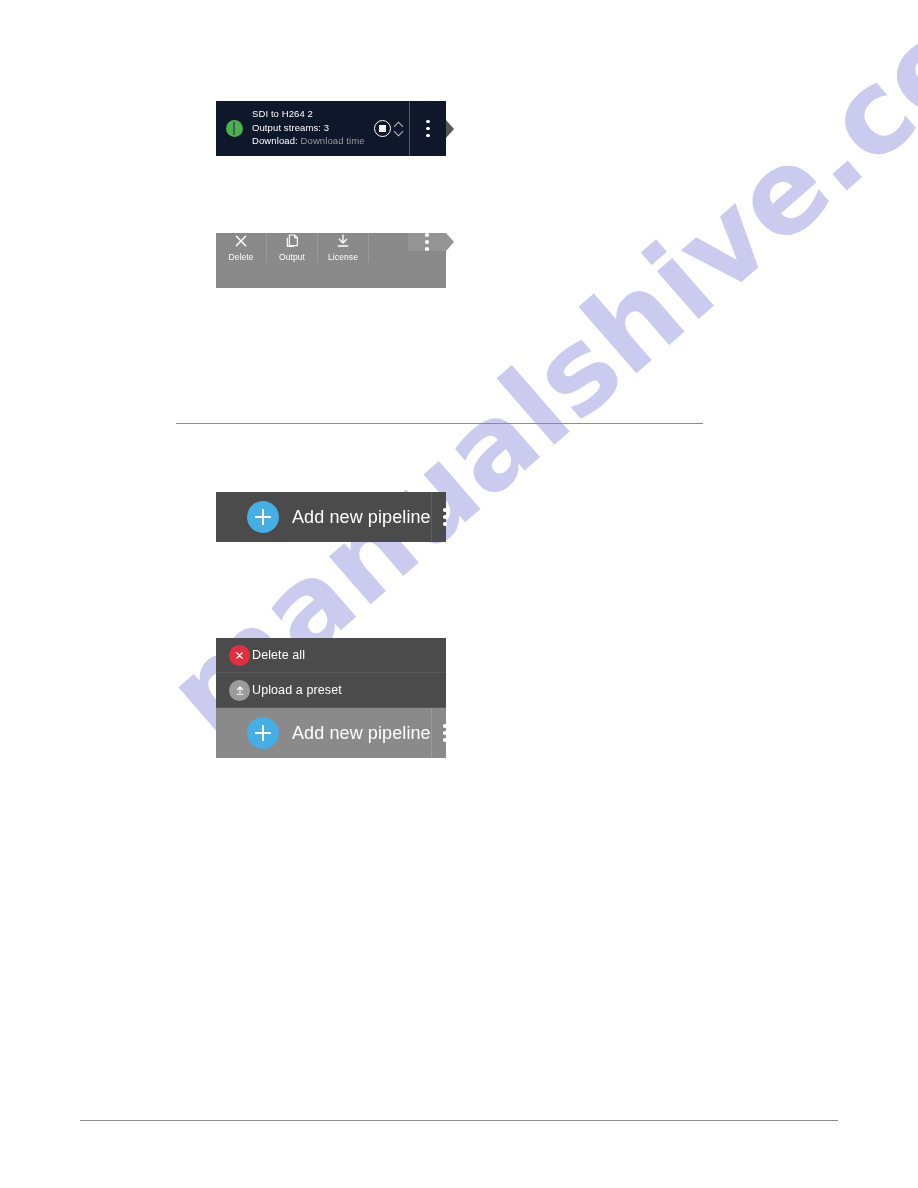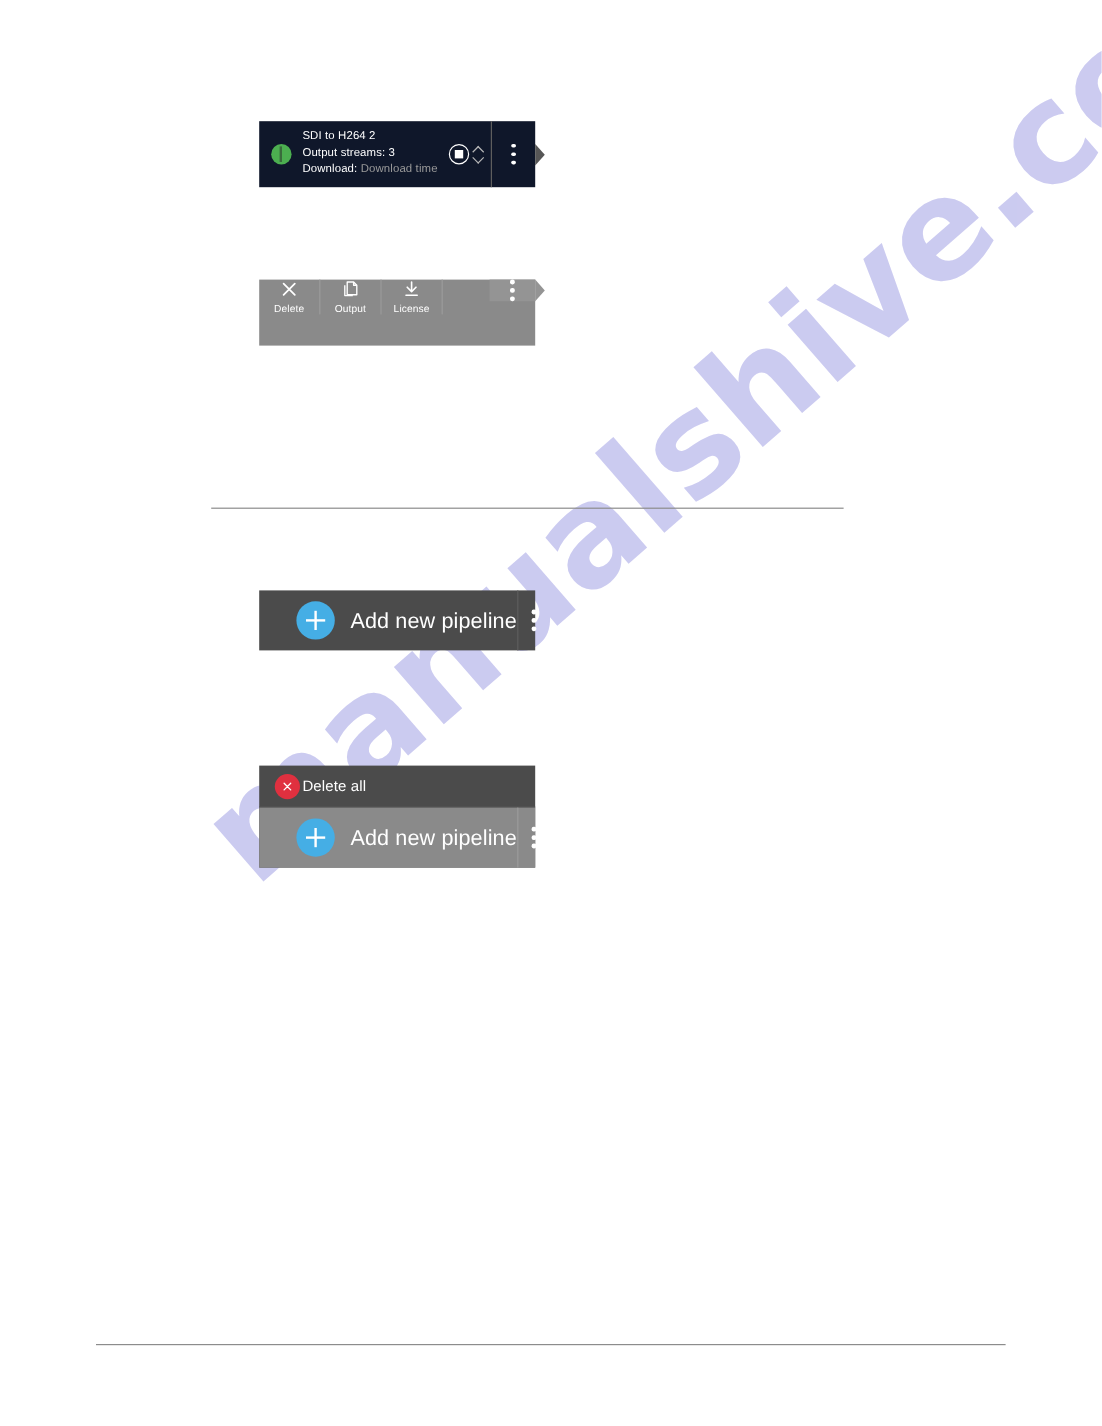--- a/index.html
+++ b/index.html
@@ -426,20 +426,30 @@
 
     <div class="menu-item">
       <div class="mi-icon red">
         <svg width="11" height="11" viewBox="0 0 24 24">
           <path d="M6 6 L18 18 M18 6 L6 18" stroke="#ffffff" stroke-width="2.4" fill="none" stroke-linecap="round"></path>
         </svg>
       </div>
       <div class="mi-label">Delete all</div>
     </div>
 
+    <div class="menu-item">
+      <div class="mi-icon gray">
+        <svg width="12" height="12" viewBox="0 0 24 24">
+          <path d="M12 17 V6" stroke="#ffffff" stroke-width="2.4" fill="none" stroke-linecap="round"></path>
+          <path d="M7 11 L12 6 L17 11" stroke="#ffffff" stroke-width="2.4" fill="none" stroke-linecap="round" stroke-linejoin="round"></path>
+          <path d="M6 20.5 h12" stroke="#ffffff" stroke-width="2.4" fill="none" stroke-linecap="round"></path>
+        </svg>
+      </div>
+      <div class="mi-label">Upload a preset</div>
+    </div>
 
 
     <div class="menu-footer">
       <div class="addbar-main">
         <div class="plus-circle"></div>
         <div class="addbar-label">Add new pipeline</div>
       </div>
       <div class="addbar-kebab">
         <div class="kebab">
           <span></span>

